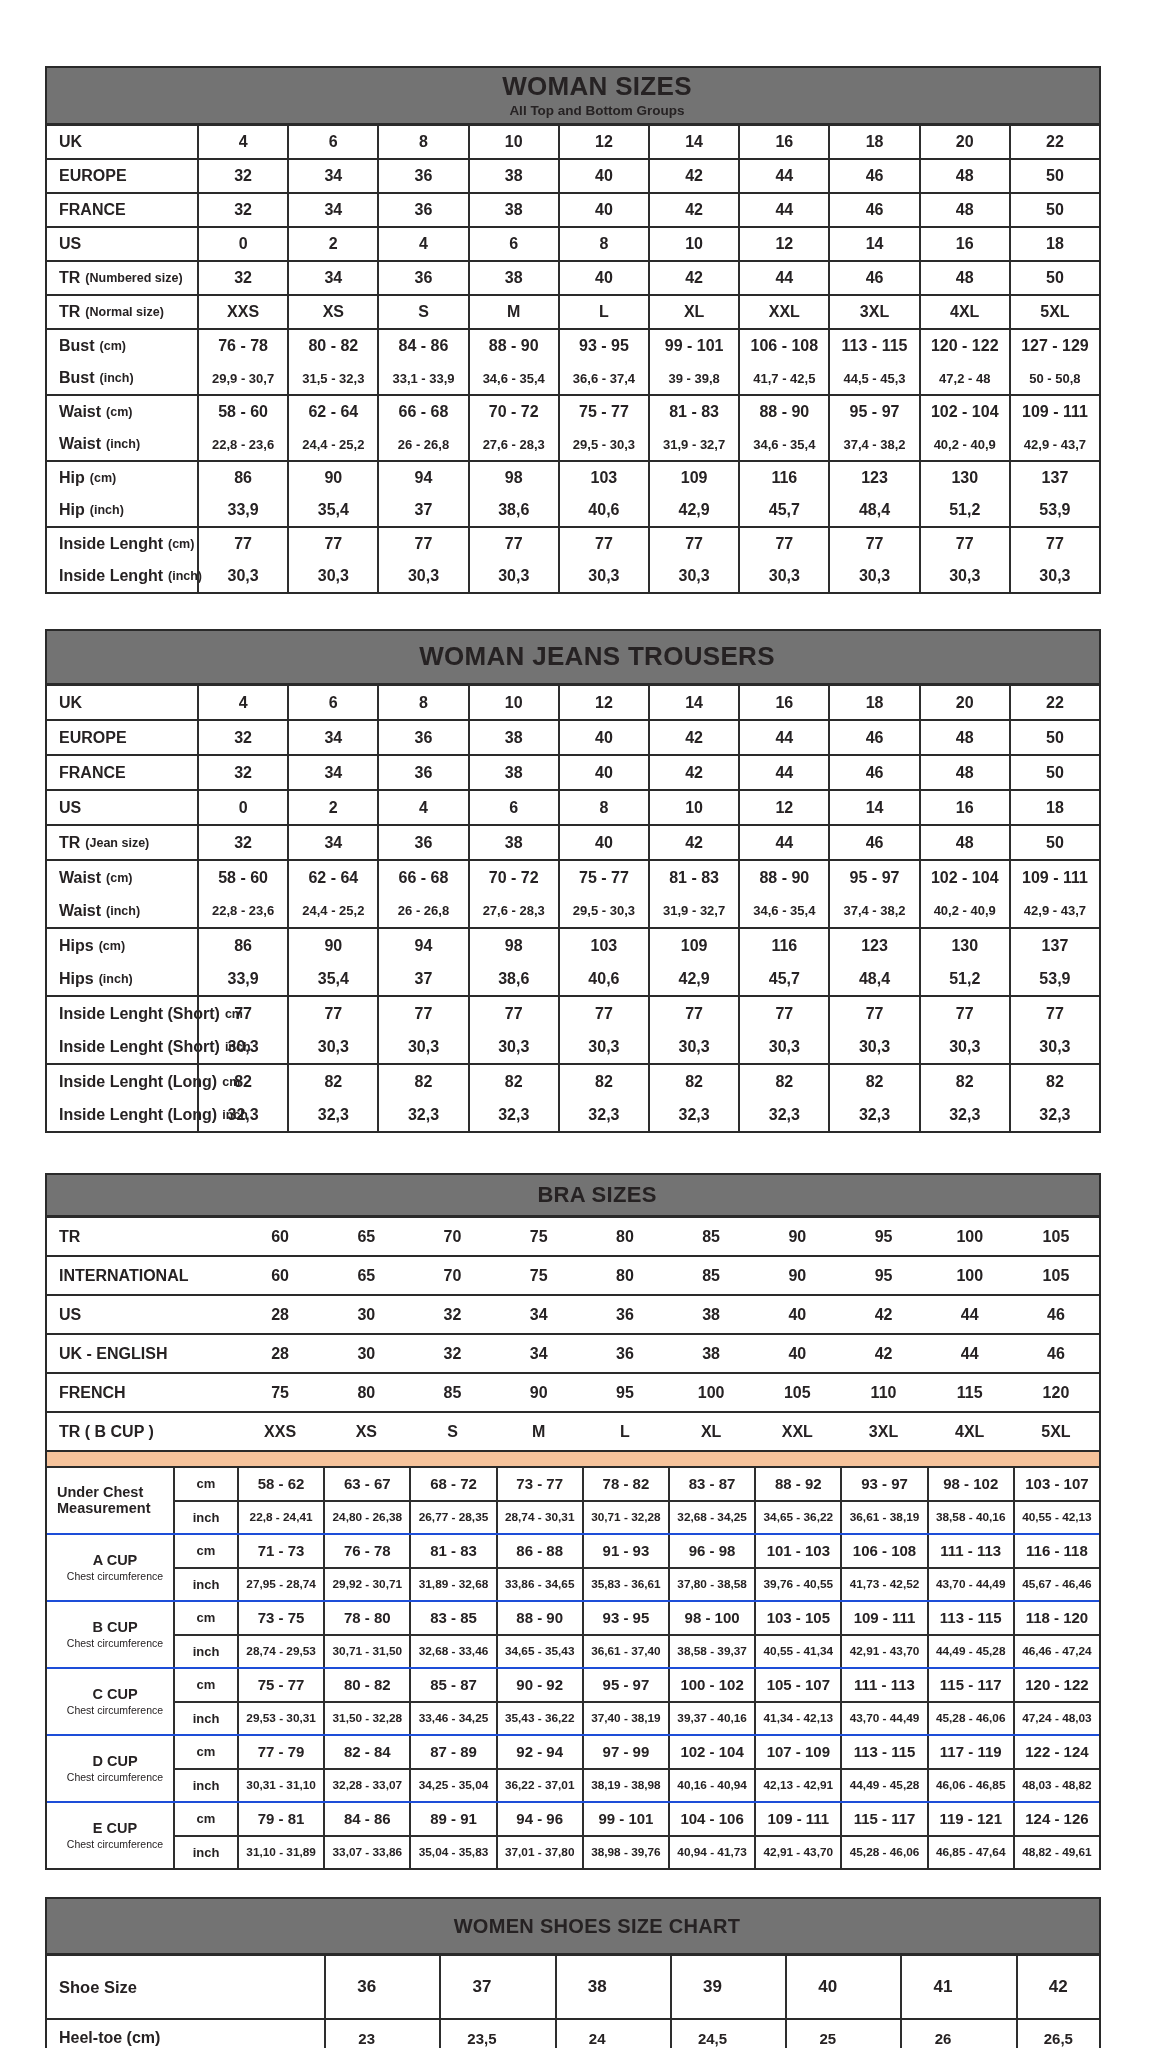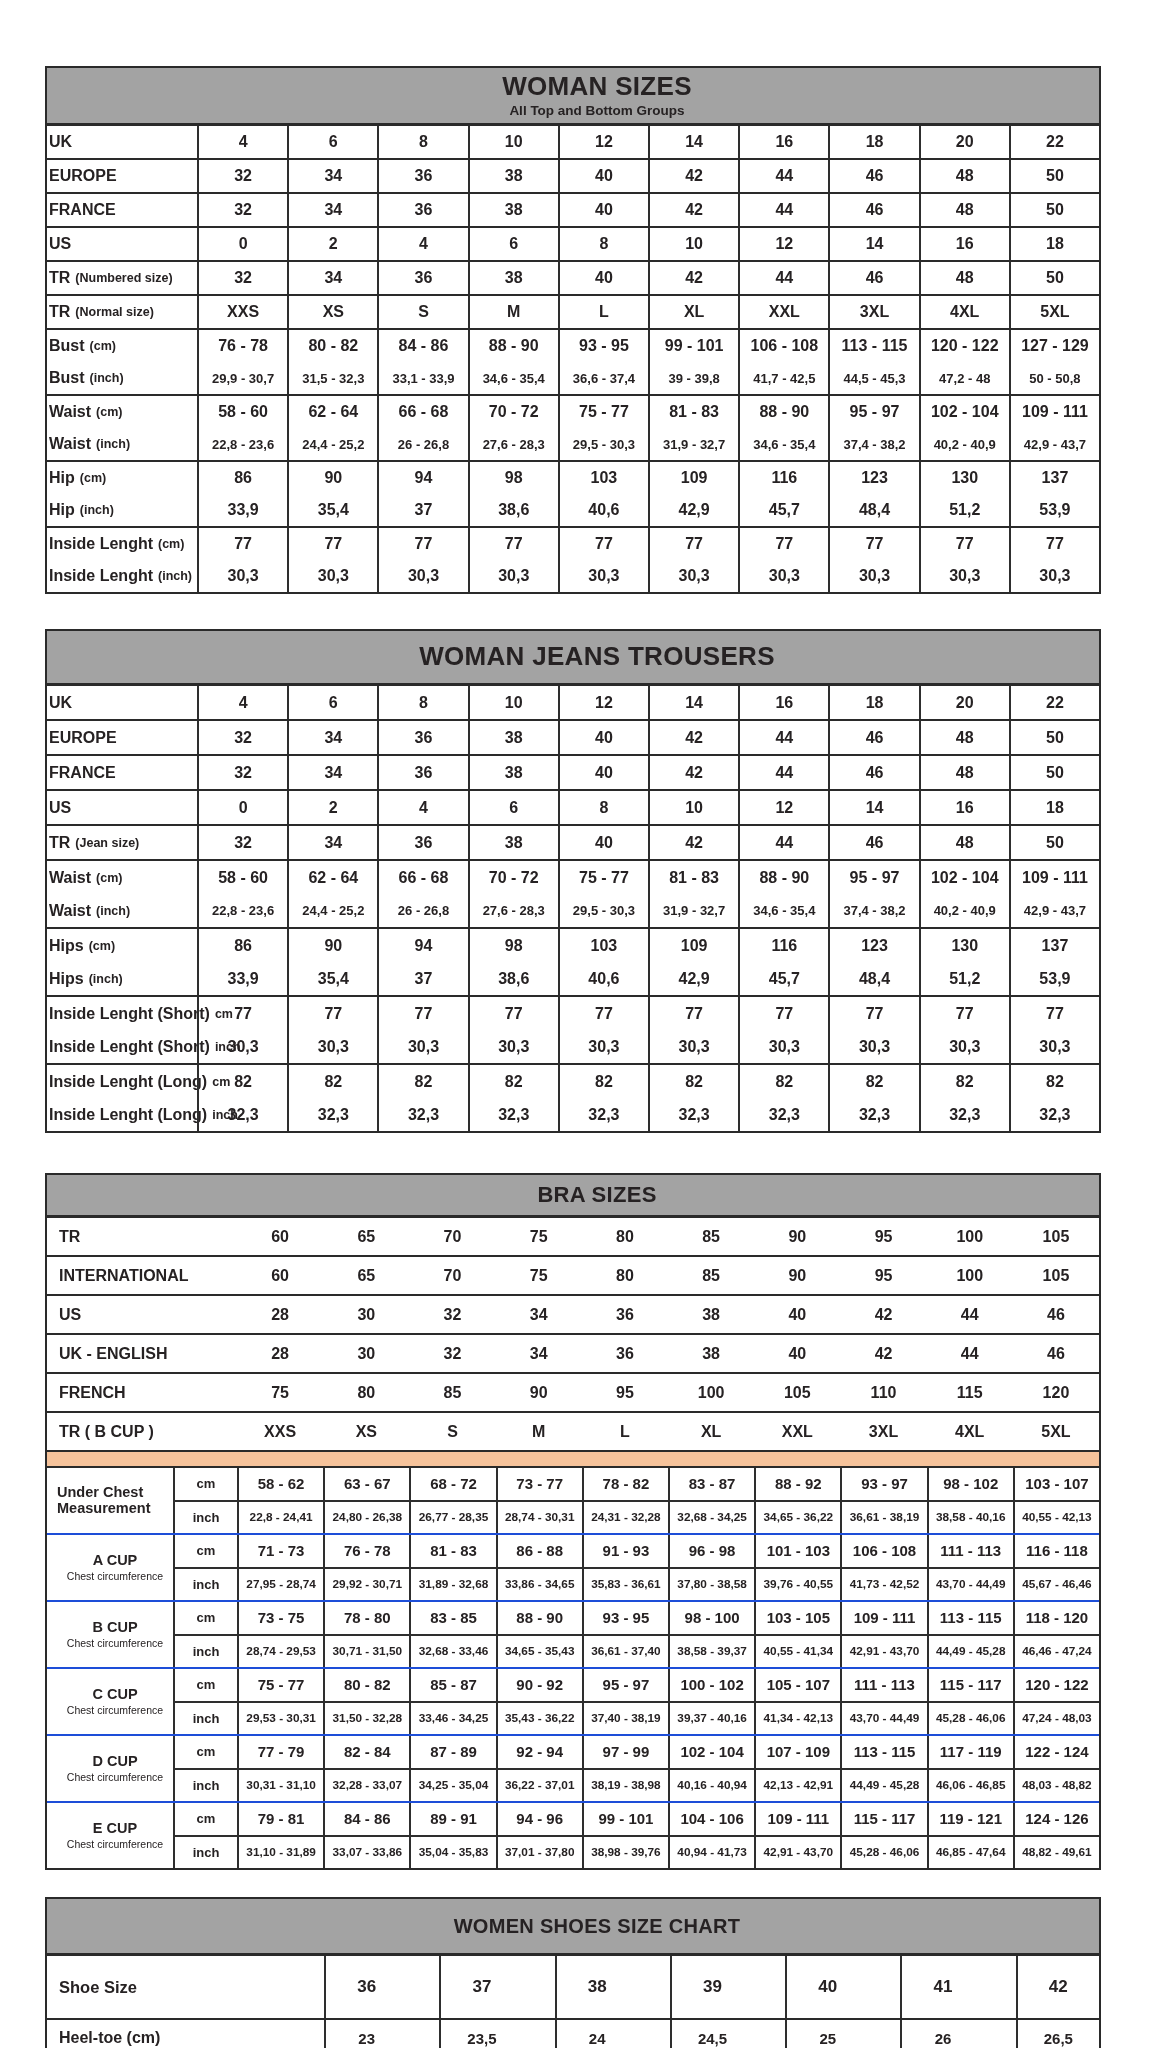--- a/index.html
+++ b/index.html
@@ -6,31 +6,31 @@
   html,body{margin:0;padding:0;}
   body{
     width:1164px;height:2048px;background:#ffffff;
     font-family:"Liberation Sans","DejaVu Sans",sans-serif;
     color:#262223;overflow:hidden;
   }
   #tables-root{width:1056px;margin-left:45px;}
   .tbl{border:2px solid #2a2a2a;background:#fff;box-sizing:border-box;}
   
   .band{
-    background:#a3a3a3;display:flex;flex-direction:column;justify-content:center;
+    background:#737373;display:flex;flex-direction:column;justify-content:center;
     align-items:center;text-align:right;border-bottom:3px solid #2a2a2a;box-sizing:border-box;padding-left:48px;
   }
   .band-title{font-weight:bold;font-size:26px;letter-spacing:.3px;line-height:1.05;}
   .band-sub{font-weight:bold;font-size:13.5px;margin-top:2px;}
   
   .grp + .grp{border-top:2px solid #2a2a2a;}
   .mrow{display:flex;align-items:stretch;height:32px;}
   .id-woman-jeans-trousers .mrow{height:33px;}
   .mrow .lab{
-    width:150px;box-sizing:border-box;padding-left:2px;display:flex;align-items:center;
+    width:150px;box-sizing:border-box;padding-left:12px;display:flex;align-items:center;
     font-weight:bold;font-size:16px;white-space:nowrap;
   }
   .lab .small{font-size:12.5px;margin-left:5px;font-weight:bold;}
   .mrow .val{
     flex:1;border-left:2px solid #2e2e2e;display:flex;align-items:center;justify-content:center;
     font-weight:bold;font-size:16px;white-space:nowrap;
   }
   .mrow.smallvals .val{font-size:13px;}
   
   .id-woman-sizes{margin-top:66px;}
@@ -665,21 +665,21 @@
               <div class="cup-val">93 - 97</div>
               <div class="cup-val">98 - 102</div>
               <div class="cup-val">103 - 107</div>
             </div>
             <div class="cup-row inchrow">
               <div class="cup-unit">inch</div>
               <div class="cup-val">22,8 - 24,41</div>
               <div class="cup-val">24,80 - 26,38</div>
               <div class="cup-val">26,77 - 28,35</div>
               <div class="cup-val">28,74 - 30,31</div>
-              <div class="cup-val">24,31 - 32,28</div>
+              <div class="cup-val">30,71 - 32,28</div>
               <div class="cup-val">32,68 - 34,25</div>
               <div class="cup-val">34,65 - 36,22</div>
               <div class="cup-val">36,61 - 38,19</div>
               <div class="cup-val">38,58 - 40,16</div>
               <div class="cup-val">40,55 - 42,13</div>
             </div>
           </div>
         </div>
         <div class="cup-group">
           <div class="cup-label">

